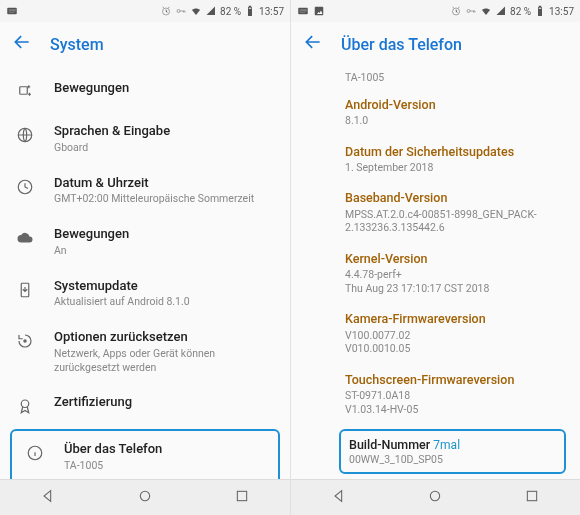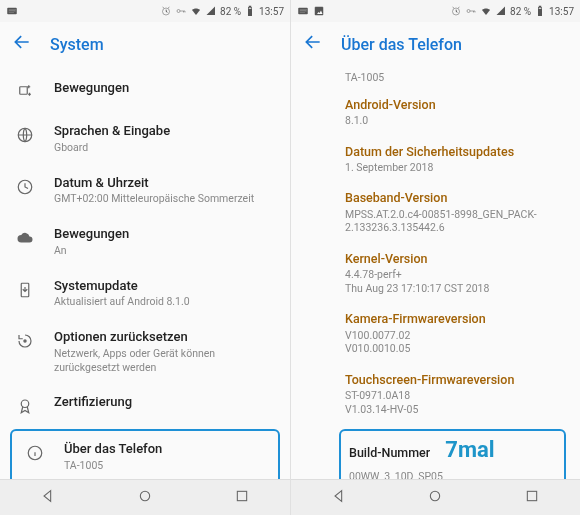--- a/index.html
+++ b/index.html
@@ -23,25 +23,25 @@
 .row .txt { flex: 1; min-width: 0; }
 .row .label { font-size: 13px; color: #222; font-weight: 500; line-height: 1.3; }
 .row .sub { font-size: 10.5px; color: #888; line-height: 1.3; margin-top: 1px; word-wrap: break-word; }
 .highlight { border: 2px solid #1e90d6; border-radius: 6px; margin: 2px 10px; }
 .highlight.row { padding-left: 12px; }
 .info-row { padding: 8px 20px 8px 54px; }
 .info-row .label { font-size: 12.5px; color: #a16207; font-weight: 500; line-height: 1.3; }
 .info-row .sub { font-size: 10.5px; color: #888; line-height: 1.3; margin-top: 1px; word-wrap: break-word; }
 .navbar { height: 36px; background: #eee; display: flex; align-items: center; justify-content: space-around; border-top: 1px solid #ddd; }
 .navbar .navbtn svg { width: 16px; height: 16px; stroke: #666; fill: none; stroke-width: 1.6; }
-.annotation { color: #1e95c9; font-size: 22px; font-weight: 700; margin-left: 12px; }
+.annotation { color: #1e95c9; font-size: 12px; font-weight: 400; }
 .build-highlight { border: 2px solid #1e90d6; border-radius: 6px; margin: 4px 14px 2px 48px; padding: 6px 8px; display: flex; align-items: baseline; }
 .build-highlight .inner { flex:1; }
 .build-highlight .label { font-size: 12.5px; color: #222; font-weight: 500; }
-.build-highlight .sub { font-size: 10.5px; color: #888; margin-top:8px;text-decoration:underline;}
+.build-highlight .sub { font-size: 10.5px; color: #888; margin-top:1px;}
 </style>
 </head>
 <body>
 
 <div class="screens">
 
 <div class="screen">
   <div class="statusbar">
     <div class="left">
       <span class="stat-ico">

